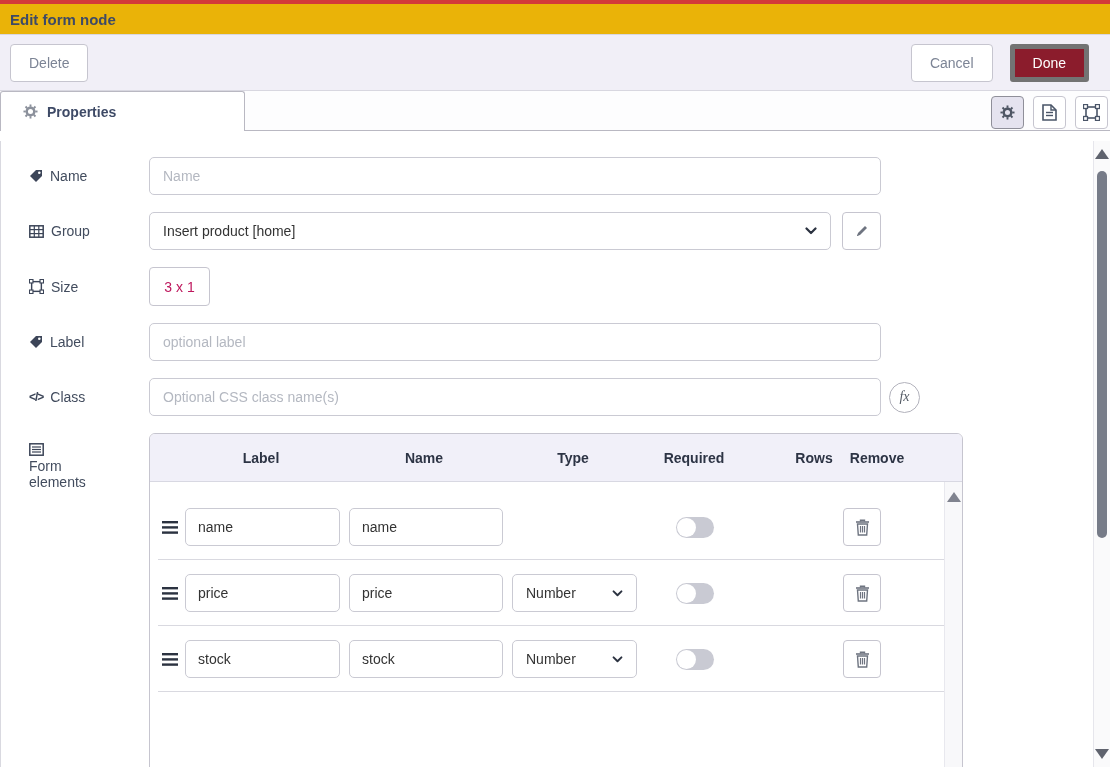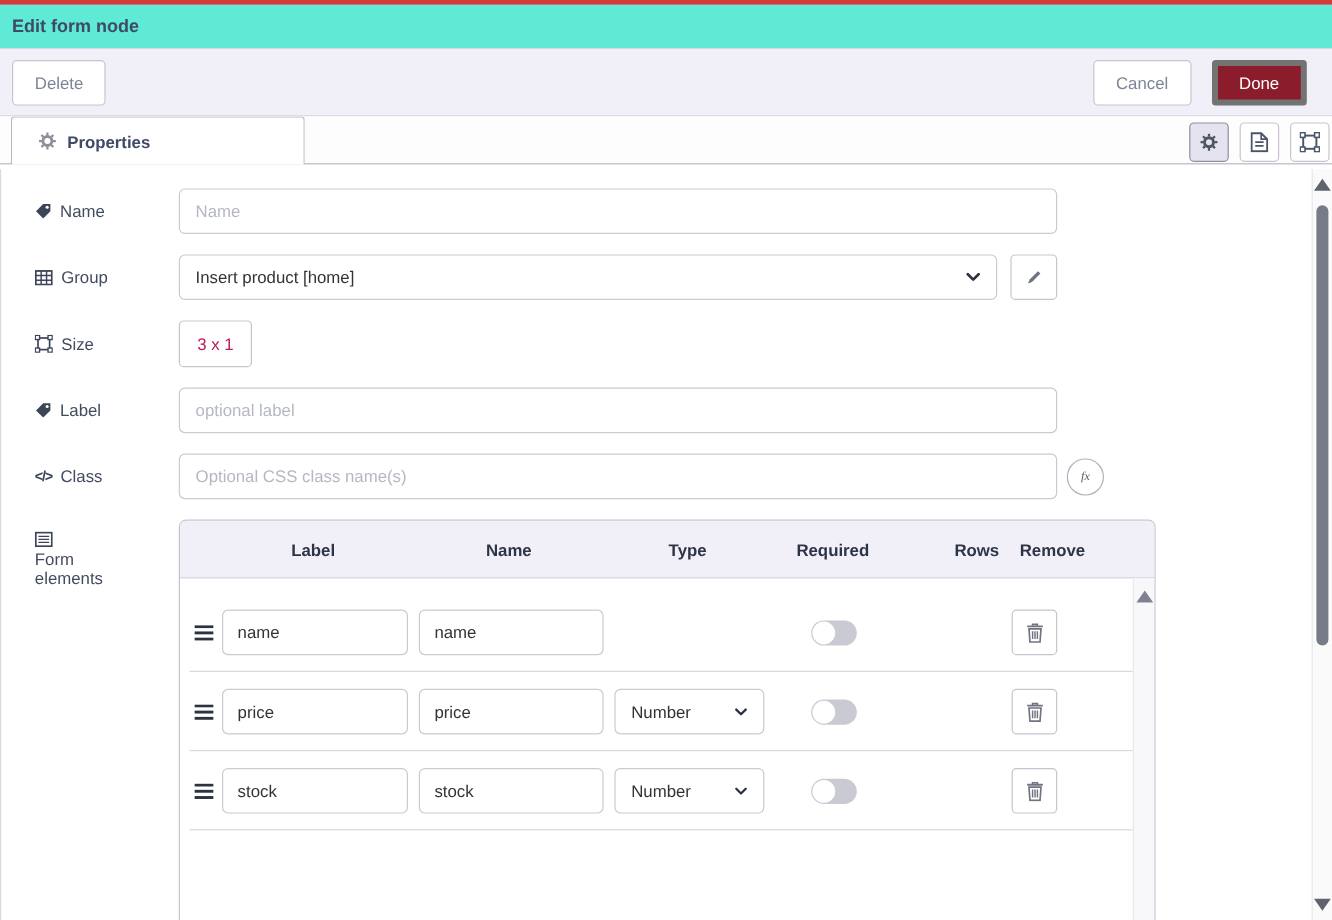--- a/index.html
+++ b/index.html
@@ -6,21 +6,21 @@
   html,body { width:1110px; height:767px; }
   body {
     font-family: "Liberation Sans", sans-serif;
     background:#fff; color:#333; overflow:hidden;
   }
   .dialog { position:relative; width:1110px; height:767px; background:#fff; overflow:hidden; }
 
   
   .top-accent { height:4px; background:#d33a3a; }
   .dlg-header {
-    height:37px; background:#5eead4; border-bottom:1px solid #d8d7e0;
+    height:31px; background:#eab308; border-bottom:1px solid #d8d7e0;
     display:flex; align-items:center; padding:0 10px;
   }
   .dlg-title { font-size:15px; font-weight:bold; color:#3e4a66; }
 
   .button-bar {
     height:56px; background:#f1eff7; border-bottom:1px solid #d8d7e0;
     display:flex; align-items:center; padding:0 10px;
   }
   .btn {
     height:38px; border:1px solid #c6c5cf; border-radius:4px; background:#fff;
@@ -29,21 +29,21 @@
   .btn.delete { margin-left:0; }
   .bar-spacer { flex:1; }
   .btn.cancel { margin-right:17px; }
   .btn.done {
     background:#8b1c2c; border:5px solid #737373; color:#fff; margin-right:11px; border-radius:3px;
   }
 
   
   .tab-bar {
     height:40px; background:#fdfdfe; border-bottom:1px solid #b9b8c2;
-    position:relative; display:flex;padding-left:9px;
+    position:relative; display:flex;
   }
   .tab-active {
     width:245px; height:40px; background:#fff;
     border:1px solid #b9b8c2; border-bottom:none; border-radius:3px 3px 0 0;
     display:flex; align-items:center; padding-left:22px; gap:9px;
     position:relative; z-index:2; margin-bottom:-1px;
   }
   .tab-label { font-size:14px; font-weight:bold; color:#3e4a66; }
   .tab-icon-buttons {
     position:absolute; right:2px; top:5px; display:flex; gap:9px;
@@ -83,21 +83,21 @@
     width:39px; height:38px; border:1px solid #c6c5cf; border-radius:4px; background:#fff;
     display:flex; align-items:center; justify-content:center; margin-left:11px; cursor:pointer;
   }
   .size-btn {
     height:39px; width:61px; border:1px solid #c6c5cf; border-radius:4px; background:#fff;
     color:#be185d; font-size:14px; font-family:inherit; cursor:pointer;
   }
   .fx-btn {
     width:31px; height:31px; border-radius:50%; border:1px solid #b2b2bc; background:#fff;
     margin-left:8px; color:#555c66; font-family:"Liberation Serif", serif; font-style:italic;
-    font-size:10px; display:flex; align-items:center; justify-content:center; cursor:pointer;
+    font-size:14px; display:flex; align-items:center; justify-content:center; cursor:pointer;
   }
 
   
   .elements-table {
     width:814px; height:340px; border:1px solid #c6c5cf; border-radius:6px;
     position:relative; overflow:hidden; background:#fff;
   }
   .et-header {
     height:48px; background:#f1f0f9; border-bottom:1px solid #d8d8e2; position:relative;
   }

